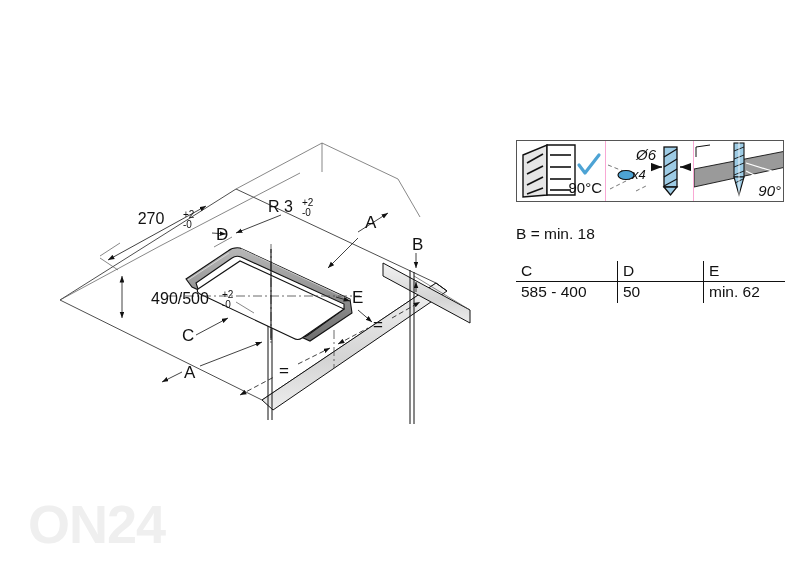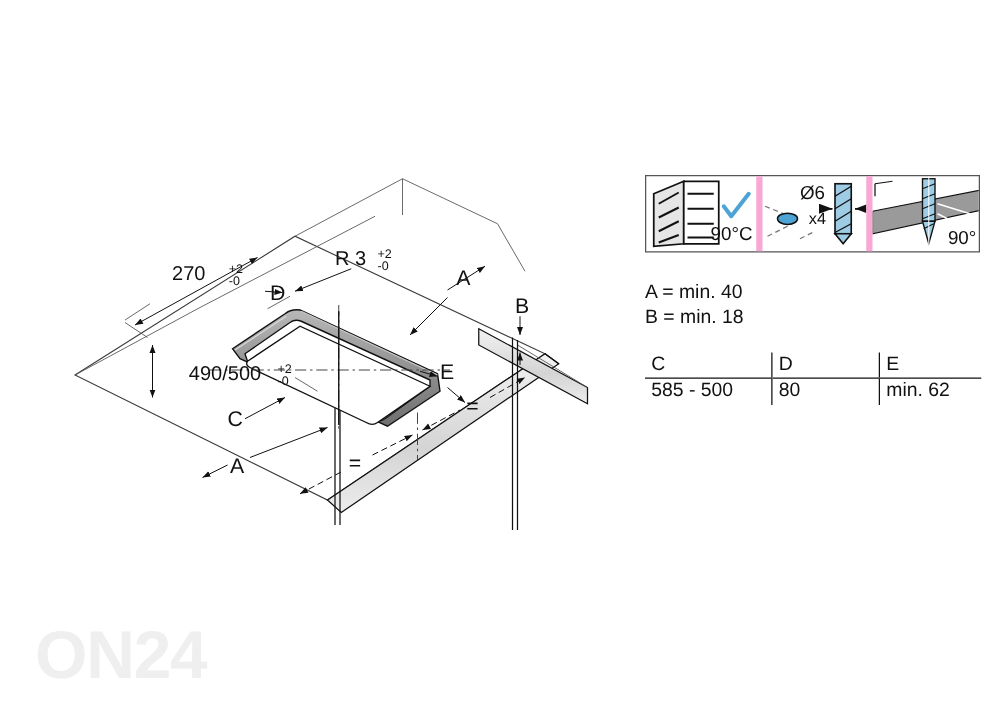--- a/index.html
+++ b/index.html
@@ -46,38 +46,39 @@
     height: 62px;
     box-sizing: border-box;
   }
   .icon-cell {
     position: relative;
     box-sizing: border-box;
     overflow: hidden;
     height: 100%;
   }
   .icon-cell + .icon-cell {
-    border-left: 5px solid #f9a8d4;
+    border-left: 1px solid #f9a8d4;
+    font-style: italic;
   }
   .cell-a { width: 88px; }
   .cell-b { width: 88px; }
   .cell-c { flex: 1; }
 
   .icon-cell svg { display: block; }
 
   .icon-text {
     position: absolute;
     font-family: "Liberation Sans", sans-serif;
     color: #111;
     white-space: nowrap;
     line-height: 1;
   }
   .t-90c   { right: 3px;  bottom: 6px;  font-size: 15px; text-align: center; }
   .t-d6    { left: 30px;  top: 6px;     font-size: 15px; }
-  .t-x4    { left: 37px;  top: 27px;    font-size: 13px; text-align: right; }
+  .t-x4    { left: 26px;  top: 27px;    font-size: 13px; text-align: right; }
   .t-90deg { right: 2px;  bottom: 3px;  font-size: 15px; }
 
   
   .ab-lines {
     margin-top: 22px;
     font-size: 15.5px;
     line-height: 1.32;
     color: #111;
   }
 
@@ -382,36 +383,35 @@
           <g stroke="#ffffff" stroke-width="1.2" fill="none">
             <path d="M 52 22 L 78 30"></path>
             <path d="M 52 30 L 80 44"></path>
           </g>
         </svg>
         <span class="icon-text t-90deg">90°</span>
       </div>
     </div>
 
     <div class="ab-lines">
-      <div>A = min. 40</div>
       <div>B = min. 18</div>
     </div>
 
     <table class="spec-table">
       <thead>
         <tr>
           <th class="col-c">C</th>
           <th class="col-d">D</th>
           <th class="col-e">E</th>
         </tr>
       </thead>
       <tbody>
         <tr>
-          <td>585 - 500</td>
-          <td>80</td>
+          <td>585 - 400</td>
+          <td>50</td>
           <td>min. 62</td>
         </tr>
       </tbody>
     </table>
   </div>
 
   <div class="watermark">
     <span>ON24</span>
   </div>
 

